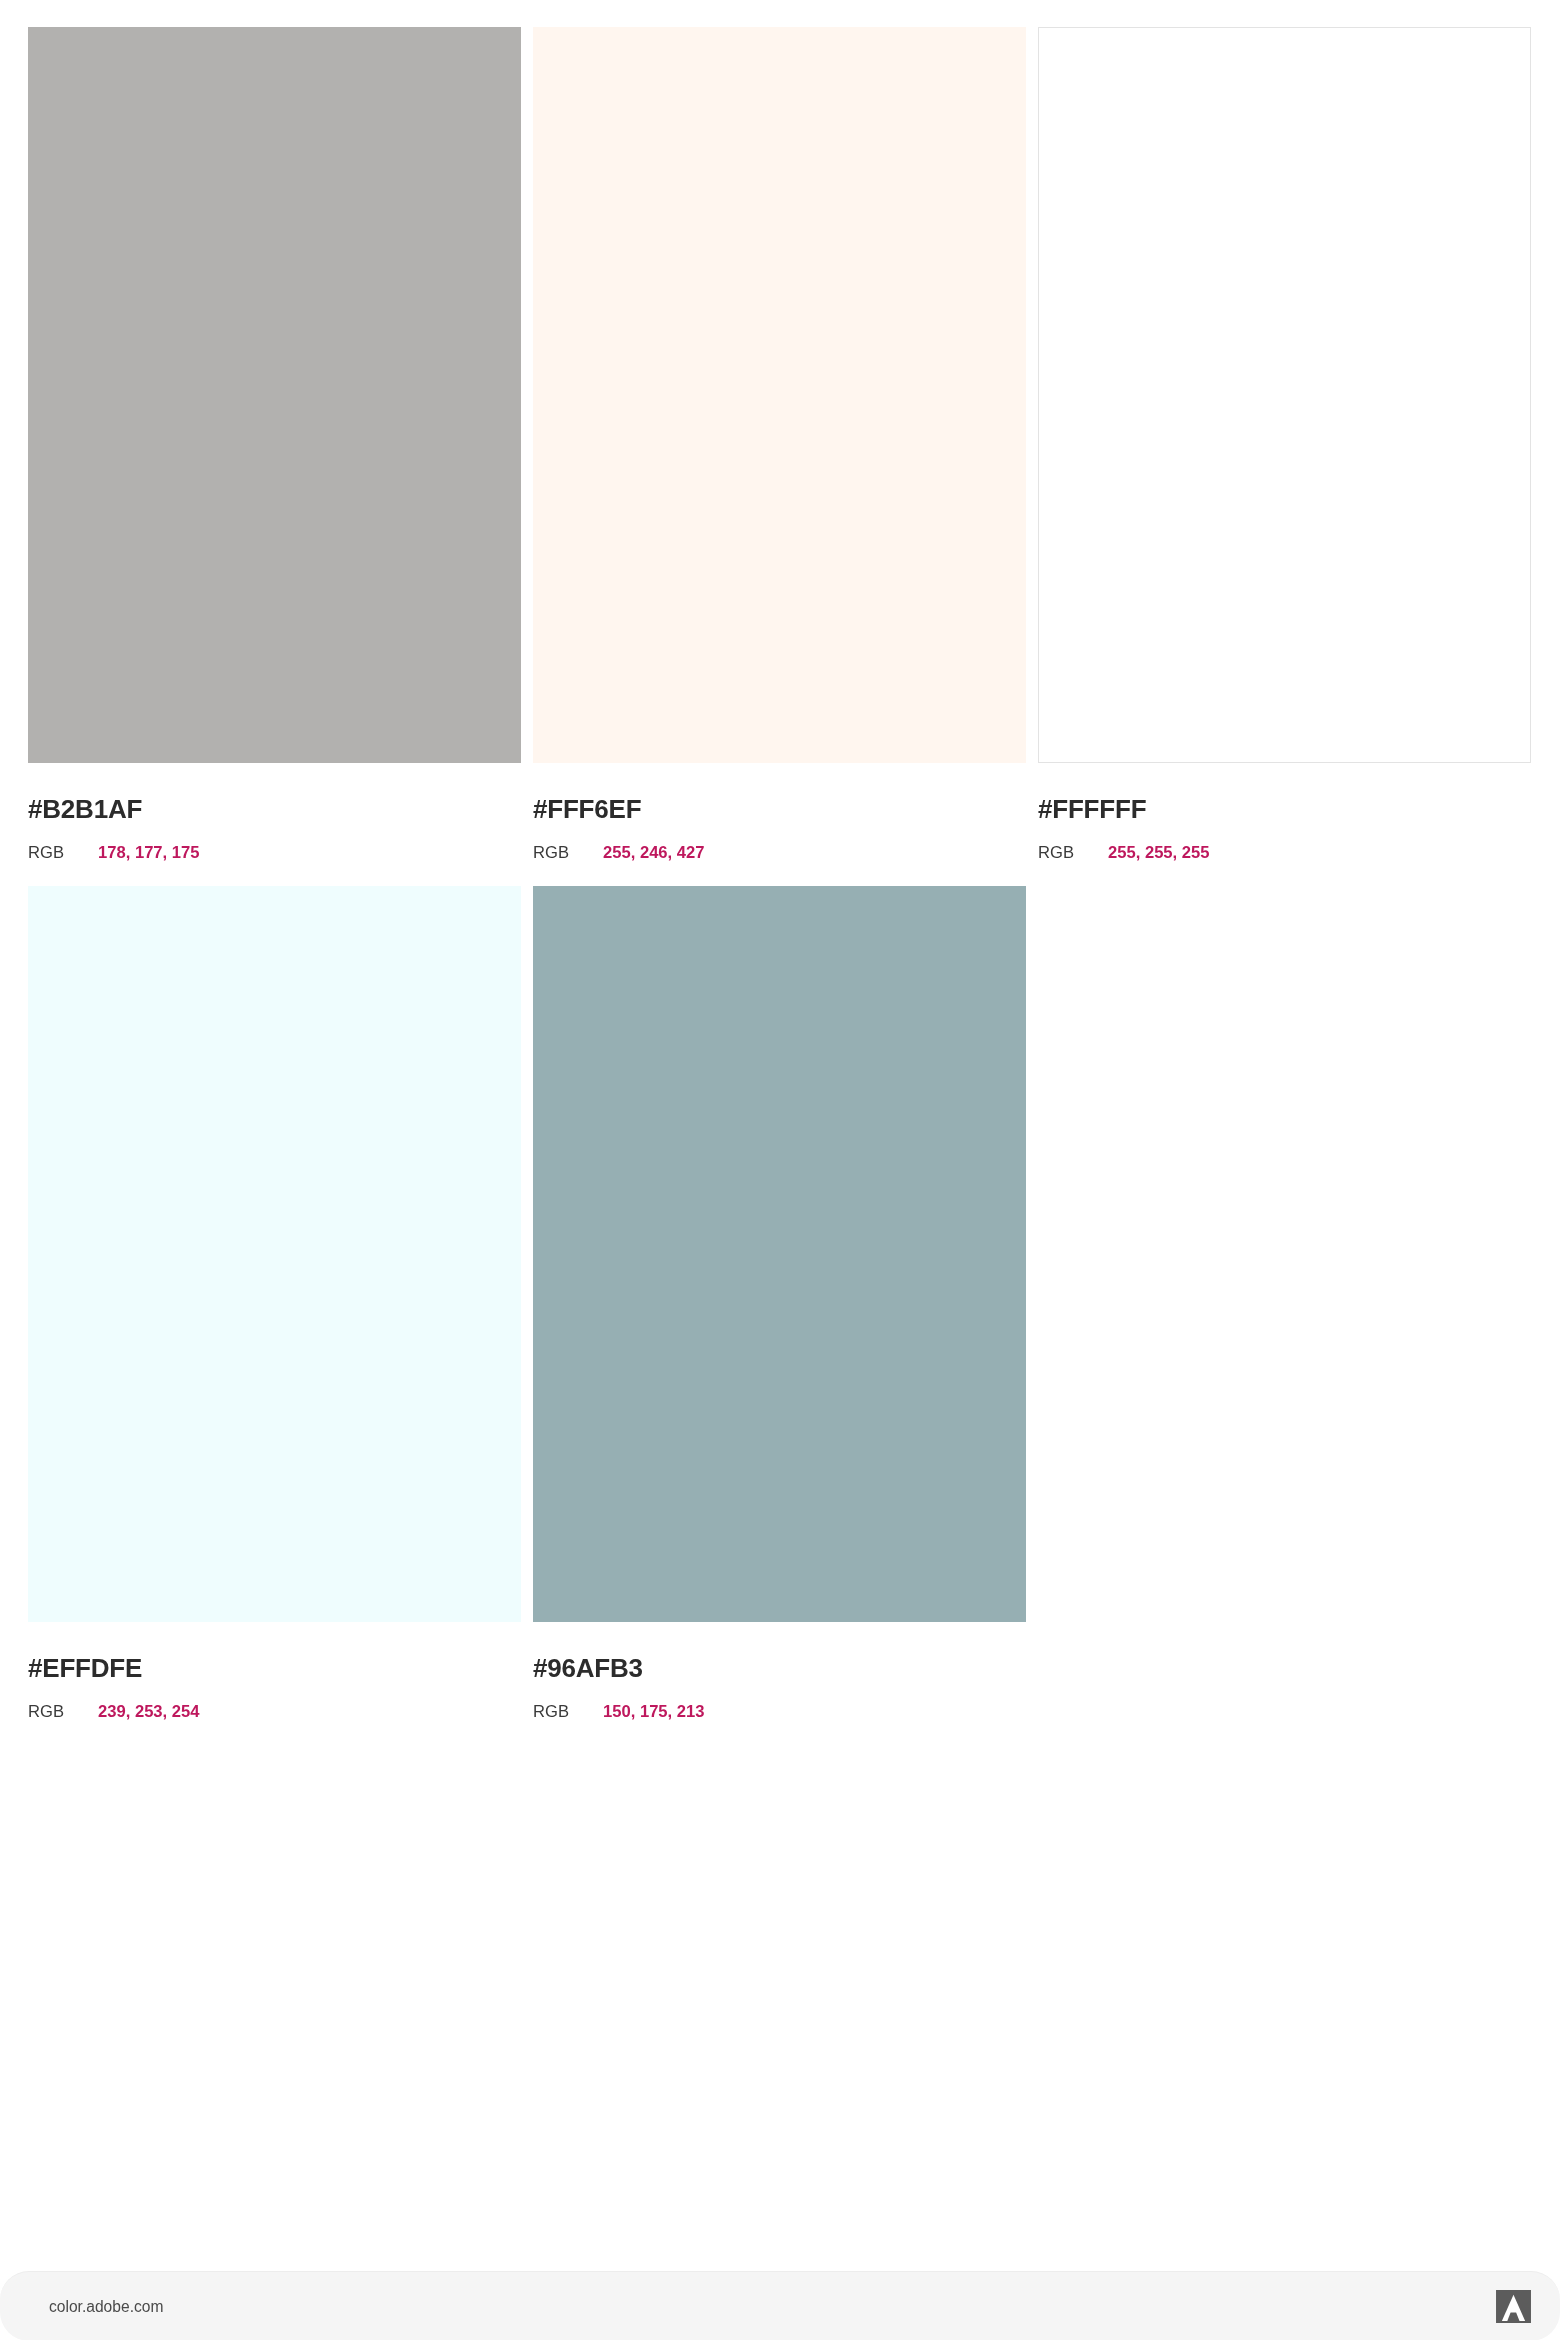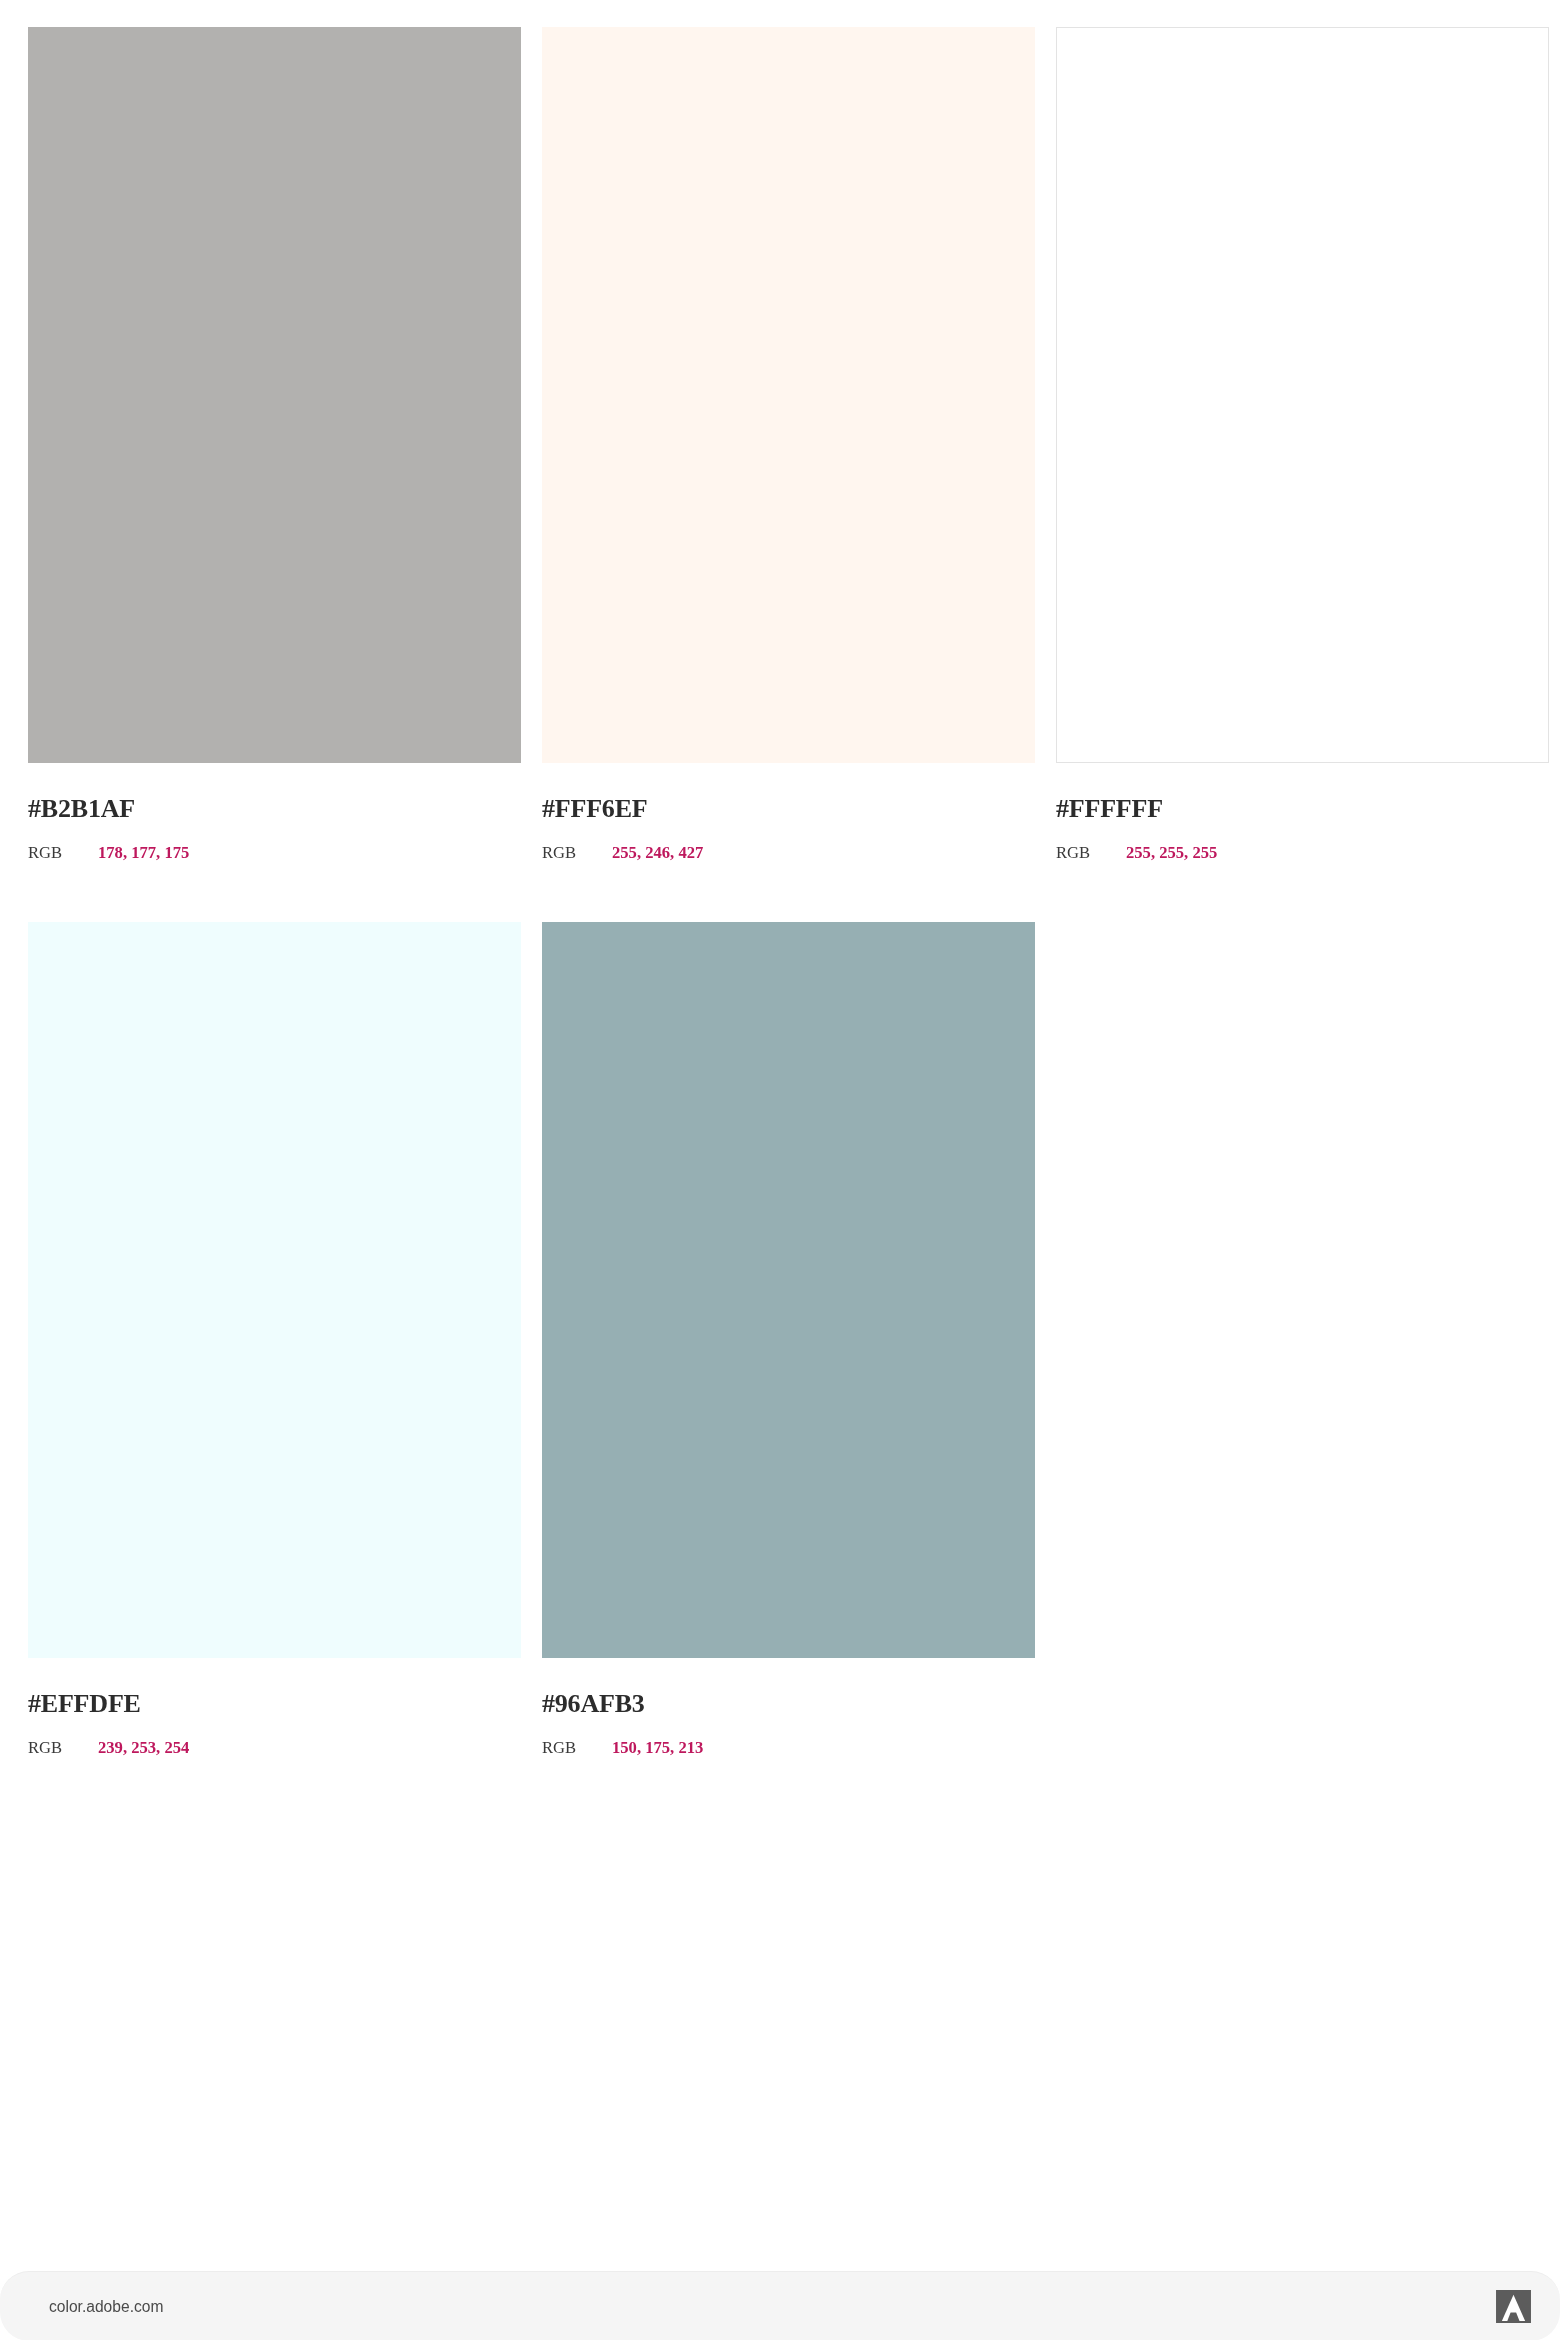--- a/index.html
+++ b/index.html
@@ -19,27 +19,26 @@
   
   .palette {
     position: absolute;
     left: 28px;
     top: 27px;
     width: 1501px;
   }
 
   .swatch-row {
     display: flex;
-    gap: 21px;
+    gap: 12px;
     width: 100%;
-    font-family: Liberation Serif, serif;
   }
 
   .swatch-row + .swatch-row {
-    margin-top: 60px;
+    margin-top: 24px;
   }
 
   .swatch-cell {
     width: 493px;
     flex: 0 0 493px;
     display: block;
   }
 
   .swatch-cell.empty {
     visibility: hidden;

